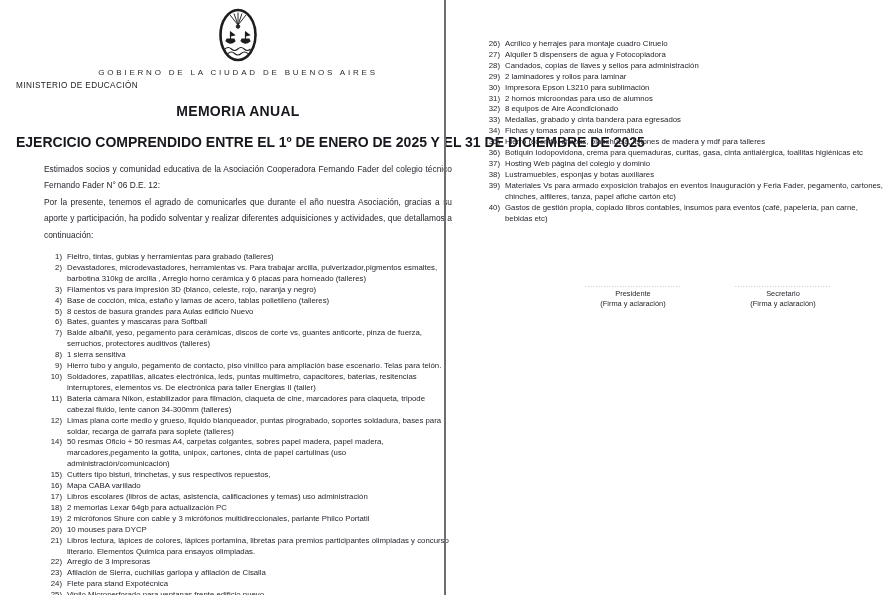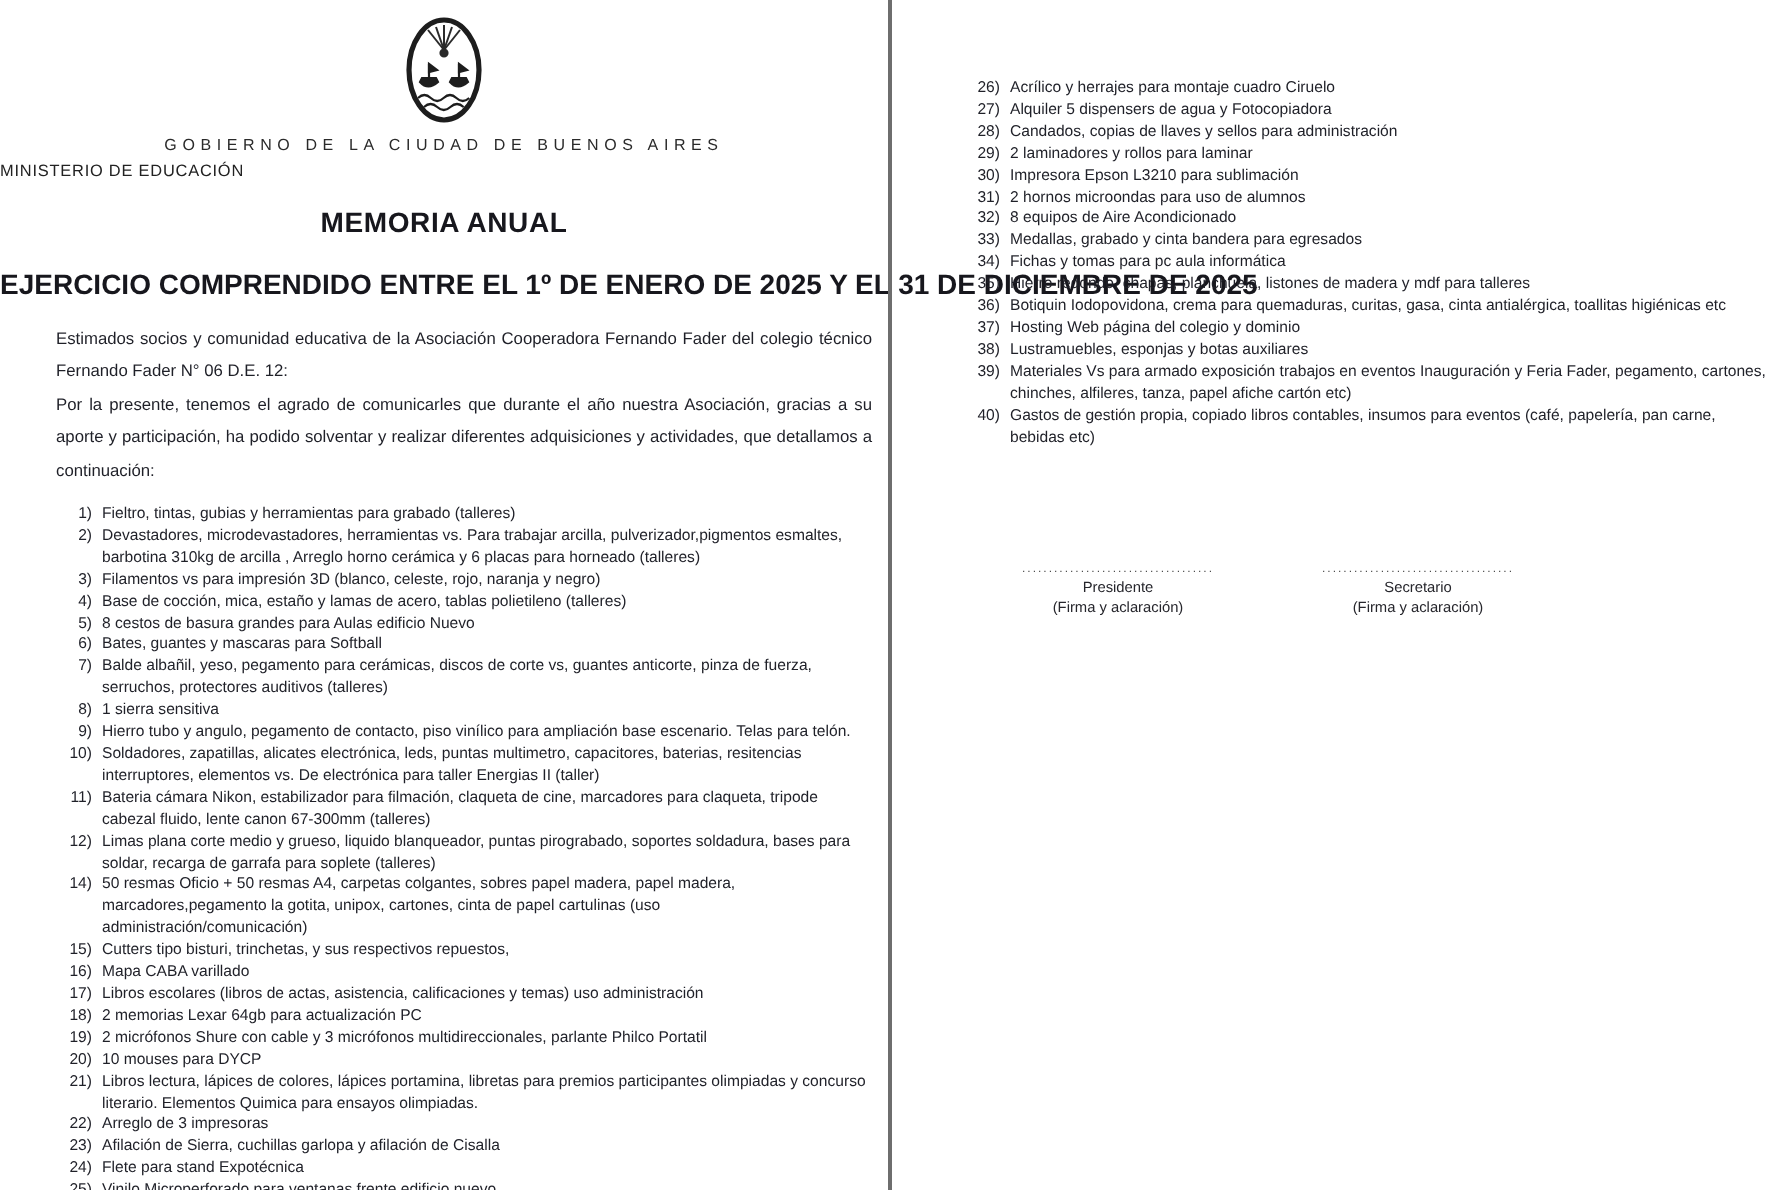--- a/index.html
+++ b/index.html
@@ -2,21 +2,21 @@
 <html><head>
 <meta charset="utf-8">
 <style>
   html,body{margin:0;padding:0;background:#fff;}
   .canvas{
     position:relative;width:896px;height:595px;background:#ffffff;overflow:hidden;
     font-family:"Liberation Sans",sans-serif;color:#1f2028;
   }
   .divider{position:absolute;left:444px;top:0;width:2px;height:595px;background:#6e6e6e;}
   .page{position:absolute;top:0;height:503px;}
-  .page-left{left:0;width:444px;}
+  .page-left{left:16px;width:444px;}
   .page-right{left:446px;width:450px;}
 
   
   .logo{display:block;margin:8px auto 0 auto;}
   .org{margin-top:6px;text-align:center;font-size:8px;letter-spacing:2.8px;color:#2a2a2a;}
   .ministry{margin-top:4px;text-align:left;font-size:8.2px;letter-spacing:.4px;color:#222;}
   .title{margin-top:13px;text-align:center;font-size:14px;font-weight:700;letter-spacing:.3px;color:#17171d;}
   .subtitle{margin-top:15px;text-align:center;font-size:14px;font-weight:700;white-space:nowrap;color:#17171d;}
 
   
@@ -25,21 +25,21 @@
 
   
   .list{margin-top:9px;}
   .page-left  .list{padding:0 10px 0 28px;}
   .page-right .list{padding:30px 12px 0 36px;}
   .row{display:flex;font-size:7.8px;line-height:10.9px;color:#1f2028;}
   .row .num{flex:none;width:18px;text-align:right;margin-right:5px;}
   .row .txt{flex:1;}
 
   
-  .signatures{display:flex;justify-content:flex-start;margin-top:58px;padding:0 38px;}
+  .signatures{display:flex;justify-content:flex-end;margin-top:58px;padding:0 38px;}
   .sig{width:150px;text-align:center;font-size:7.4px;line-height:9.6px;color:#26262c;}
   .sig .dots{font-size:6px;letter-spacing:1px;line-height:7px;color:#4a4a4a;white-space:nowrap;overflow:hidden;}
 </style>
 </head>
 <body>
 
 <div class="canvas">
 
   <div class="page page-left">
 
@@ -113,21 +113,21 @@
         <div class="row">
         <span class="num">9)</span>
         <span class="txt">Hierro tubo y angulo, pegamento de contacto, piso vinílico para ampliación base escenario. Telas para telón.</span>
       </div>
         <div class="row">
         <span class="num">10)</span>
         <span class="txt">Soldadores, zapatillas, alicates electrónica, leds, puntas multimetro, capacitores, baterias, resitencias interruptores, elementos vs. De electrónica para taller Energias II (taller)</span>
       </div>
         <div class="row">
         <span class="num">11)</span>
-        <span class="txt">Bateria cámara Nikon, estabilizador para filmación, claqueta de cine, marcadores para claqueta, tripode cabezal fluido, lente canon 67-300mm (talleres)</span>
+        <span class="txt">Bateria cámara Nikon, estabilizador para filmación, claqueta de cine, marcadores para claqueta, tripode cabezal fluido, lente canon 34-300mm (talleres)</span>
       </div>
         <div class="row">
         <span class="num">12)</span>
         <span class="txt">Limas plana corte medio y grueso, liquido blanqueador, puntas pirograbado, soportes soldadura, bases para soldar, recarga de garrafa para soplete (talleres)</span>
       </div>
         <div class="row">
         <span class="num">14)</span>
         <span class="txt">50 resmas Oficio + 50 resmas A4, carpetas colgantes, sobres papel madera, papel madera, marcadores,pegamento la gotita, unipox, cartones, cinta de papel cartulinas (uso administración/comunicación)</span>
       </div>
         <div class="row">

